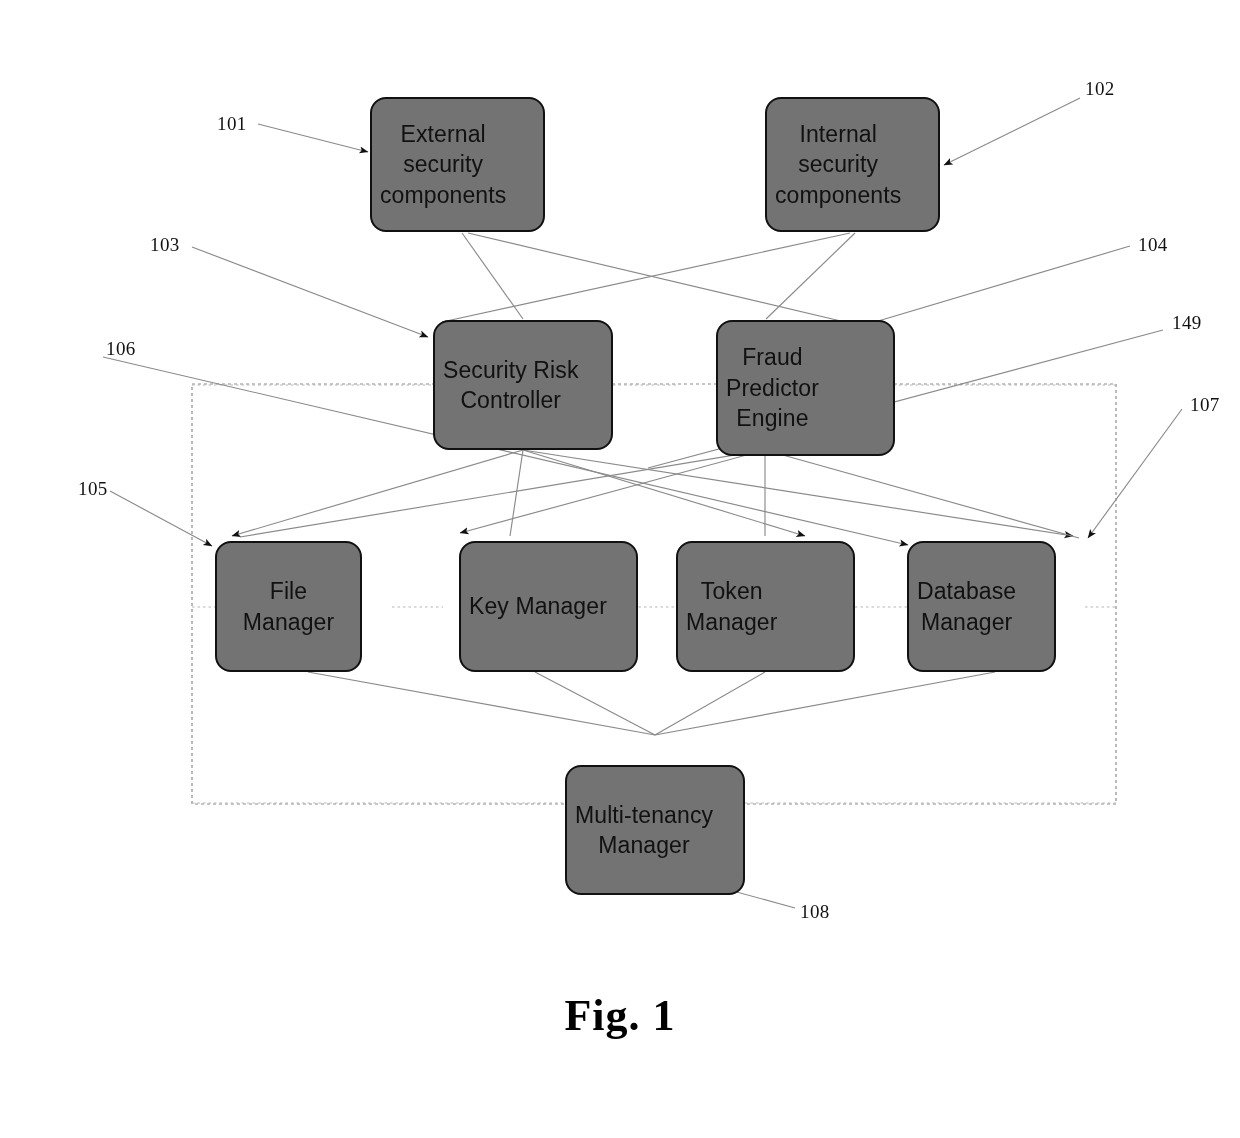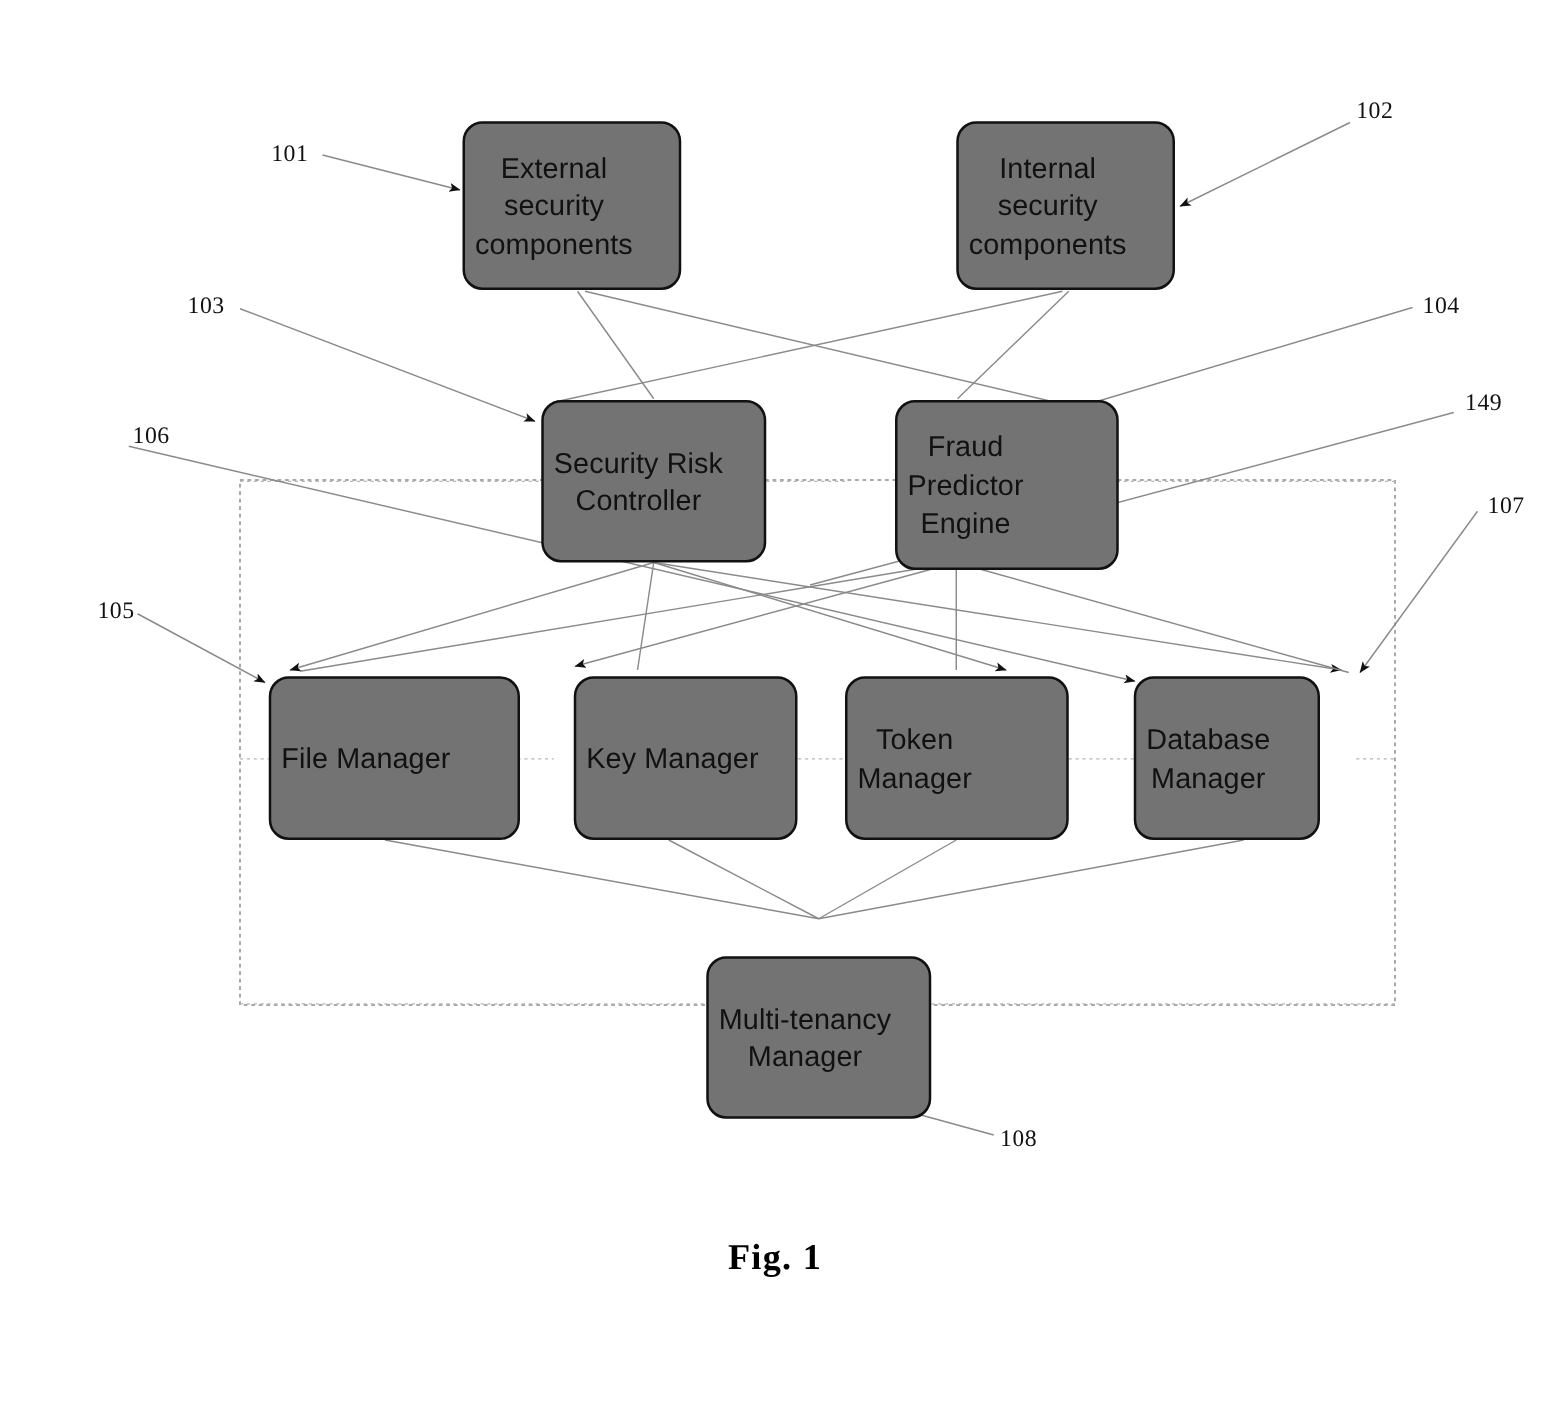--- a/index.html
+++ b/index.html
@@ -58,21 +58,21 @@
     letter-spacing: 0.4px;
   }
   #fig-caption {
     position: absolute;
     left: 0;
     top: 990px;
     width: 1240px;
     text-align: center;
     font-family: "Liberation Serif", serif;
     font-weight: bold;
-    font-size: 29px;
+    font-size: 44px;
     letter-spacing: 1px;
     color: #000000;
   }
 </style>
 </head>
 <body>
 
 <div id="figure">
 
   <svg class="layer" viewBox="0 0 1240 1138" xmlns="http://www.w3.org/2000/svg">
@@ -151,21 +151,21 @@
     <span class="node-label">Security Risk
 Controller</span>
   </div>
 
   <div class="node" style="left:676px; top:320px; width:179px; height:136px;margin-left:40px;">
     <span class="node-label">Fraud
 Predictor
 Engine</span>
   </div>
 
-  <div class="node" style="left:215px; top:541px; width:201px; height:131px;">
+  <div class="node" style="left:215px; top:541px; width:147px; height:131px;">
     <span class="node-label">File Manager</span>
   </div>
 
   <div class="node" style="left:443px; top:541px; width:179px; height:131px;margin-left:16px;">
     <span class="node-label">Key Manager</span>
   </div>
 
   <div class="node" style="left:676px; top:541px; width:179px; height:131px;">
     <span class="node-label">Token
 Manager</span>

